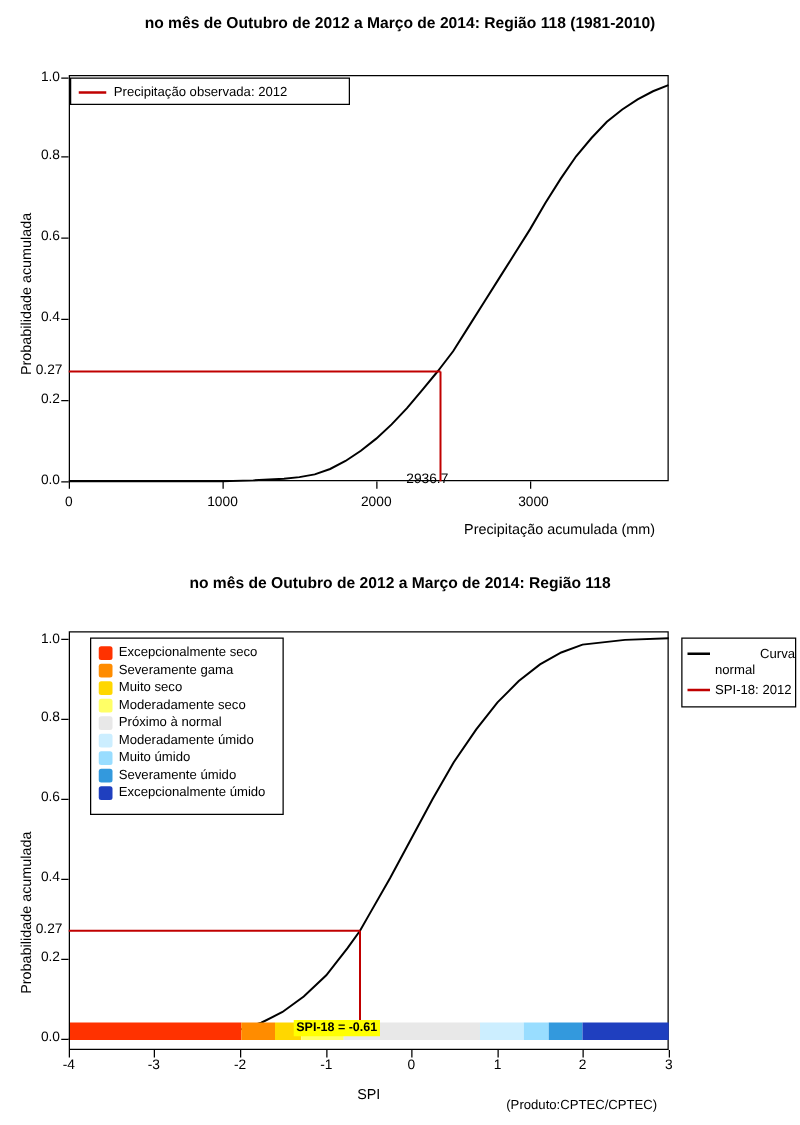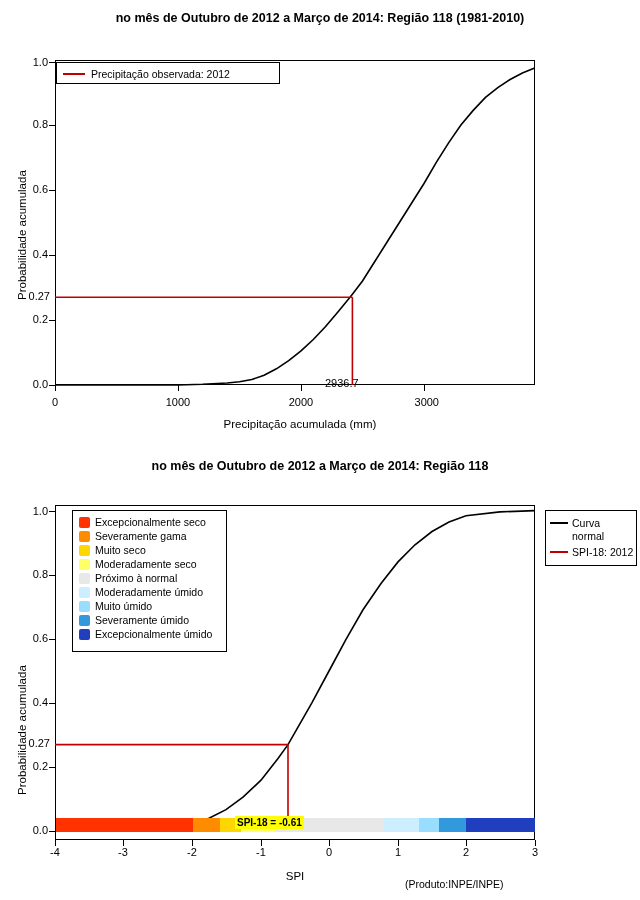--- a/index.html
+++ b/index.html
@@ -115,21 +115,21 @@
   <div class="tick-label" style="left:40px;top:396px;width:30px;">0</div>
   <div class="tick-label" style="left:163px;top:396px;width:30px;">1000</div>
   <div class="tick-label" style="left:286px;top:396px;width:30px;">2000</div>
   <div class="tick-label" style="left:409px;top:396px;width:30px;text-align:right;">3000</div>
 
   <div class="tickmark" style="left:55px;top:385px;width:1px;height:6px;"></div>
   <div class="tickmark" style="left:178px;top:385px;width:1px;height:6px;"></div>
   <div class="tickmark" style="left:301px;top:385px;width:1px;height:6px;"></div>
   <div class="tickmark" style="left:424px;top:385px;width:1px;height:6px;"></div>
 
-  <div class="axis-label" style="left:60px;top:418px;width:480px;">Precipitação acumulada (mm)</div>
+  <div class="axis-label" style="left:44px;top:418px;width:480px;text-align:right;">Precipitação acumulada (mm)</div>
 
   <div class="plotbox" id="top-plot"></div>
 
   <svg class="curve" width="640" height="450">
 
     <polyline fill="none" stroke="#000000" stroke-width="1.6" points="55,385 79.6,385 104.2,385 128.8,385 153.4,385 178,385 202.6,384.3 227.2,383.0 239.5,381.7 251.8,379.5 264.1,375.2 276.4,368.8 288.7,360.6 301,350.9 313.3,339.5 325.6,326.5 337.9,311.9 350.2,297.0 352.4,294.2 362.5,281.0 374.8,261.5 387.1,242.0 399.4,222.5 411.7,203.0 424,183.5 436.3,162.4 448.6,142.9 460.9,125.0 473.2,110.4 485.5,97.4 497.8,87.6 510.1,79.5 522.4,73.0 534.7,68.1"></polyline>
 
     <line x1="55" y1="297.2" x2="352.4" y2="297.2" stroke="#c00000" stroke-width="1.6"></line>
 
     <line x1="352.4" y1="297.2" x2="352.4" y2="385" stroke="#c00000" stroke-width="1.6"></line>
@@ -182,21 +182,21 @@
   <div class="tickmark" style="left:123px;top:390px;width:1px;height:6px;"></div>
   <div class="tickmark" style="left:192px;top:390px;width:1px;height:6px;"></div>
   <div class="tickmark" style="left:261px;top:390px;width:1px;height:6px;"></div>
   <div class="tickmark" style="left:329px;top:390px;width:1px;height:6px;"></div>
   <div class="tickmark" style="left:398px;top:390px;width:1px;height:6px;"></div>
   <div class="tickmark" style="left:466px;top:390px;width:1px;height:6px;"></div>
   <div class="tickmark" style="left:535px;top:390px;width:1px;height:6px;"></div>
 
   <div class="axis-label" style="left:55px;top:420px;width:480px;">SPI</div>
 
-  <div class="credit" style="left:405px;top:428px;">(Produto:INPE/INPE)</div>
+  <div class="credit" style="left:405px;top:428px;">(Produto:CPTEC/CPTEC)</div>
 
   <div class="plotbox" id="bottom-plot" style="left:55px;top:55px;width:480px;height:335px;"></div>
 
   <svg class="curve" width="640" height="450">
 
     <polyline fill="none" stroke="#000000" stroke-width="1.6" points="55,381 89,380.9 123,380.6 157,379 192,373.7 209,368.2 226,359.6 243,347.2 261,330.2 278,308.5 288,294.6 295,282.3 312,252.6 329,221 346,189.4 363,159.8 381,133.5 398,111.9 415,94.8 432,81.5 449,72 466,65.7 500,61.9 535,60.6"></polyline>
 
     <line x1="55" y1="294.6" x2="288" y2="294.6" stroke="#c00000" stroke-width="1.6"></line>
 
     <line x1="288" y1="294.6" x2="288" y2="381" stroke="#c00000" stroke-width="1.6"></line>
@@ -251,21 +251,21 @@
       <span class="legend-swatch" style="background:#3399dd;"></span>
       <span class="legend-text">Severamente úmido</span>
     </div>
     <div class="legend-row">
       <span class="legend-swatch" style="background:#1f3fbf;"></span>
       <span class="legend-text">Excepcionalmente úmido</span>
     </div>
   </div>
 
   <div class="legendbox" style="left:545px;top:60px;width:92px;height:56px;padding:5px 4px;">
-    <div class="legend-row" style="height:13px;">
+    <div class="legend-row" style="height:13px;gap:36px;">
       <span class="legend-line black" style="width:18px;margin-right:4px;"></span>
       <span class="legend-text">Curva</span>
     </div>
     <div class="legend-row" style="height:13px;">
       <span style="width:22px;flex:0 0 auto;"></span>
       <span class="legend-text">normal</span>
     </div>
     <div class="legend-row" style="height:13px;margin-top:3px;">
       <span class="legend-line" style="width:18px;margin-right:4px;"></span>
       <span class="legend-text">SPI-18: 2012</span>

